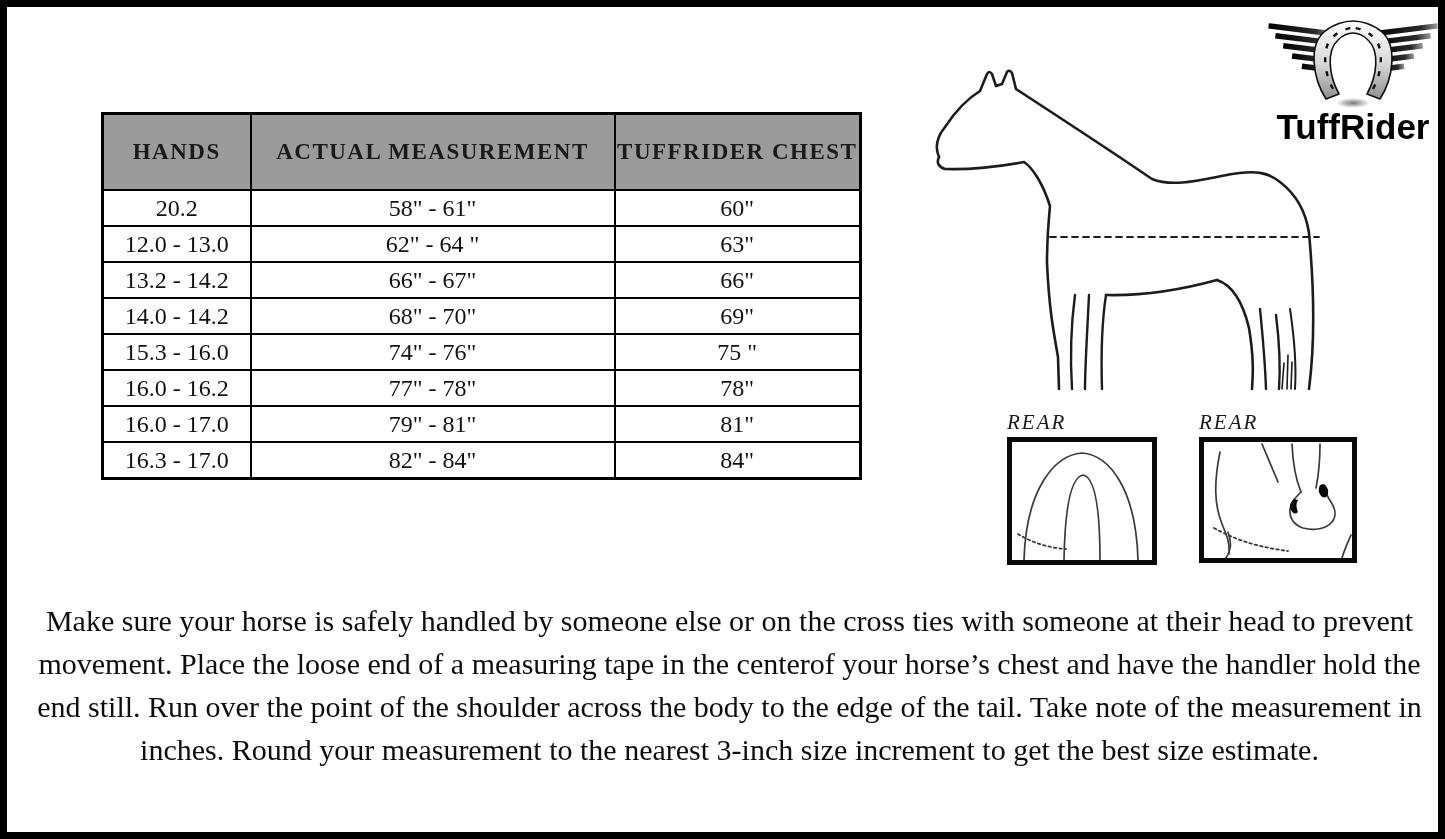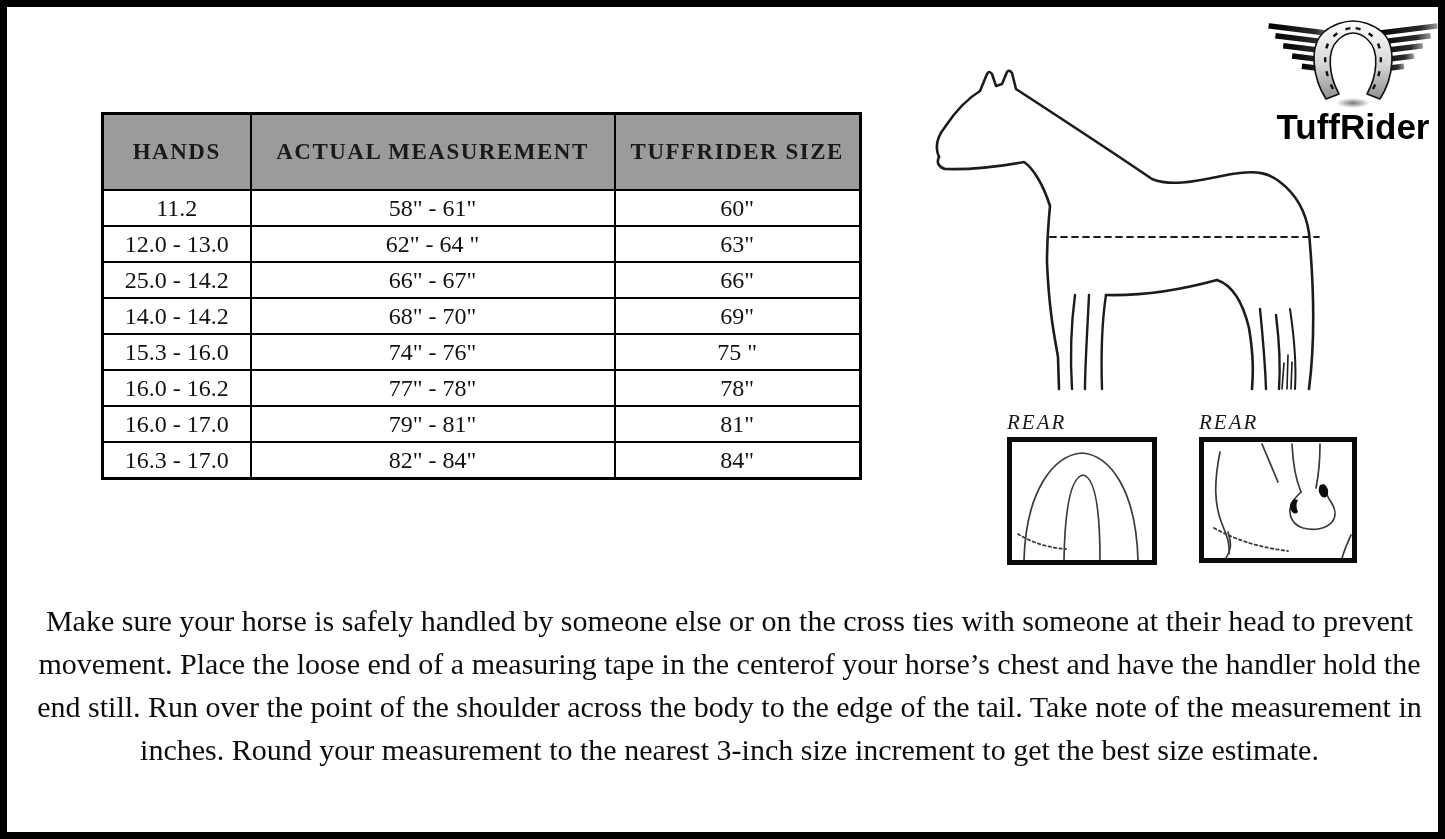--- a/index.html
+++ b/index.html
@@ -89,36 +89,36 @@
   <table class="size-table">
     <colgroup>
         <col class="c1">
         <col class="c2">
         <col class="c3">
       </colgroup>
     <thead>
       <tr>
         <th>HANDS</th>
         <th>ACTUAL MEASUREMENT</th>
-        <th>TUFFRIDER SIZE</th>
+        <th>TUFFRIDER CHEST</th>
       </tr>
     </thead>
     <tbody>
         <tr>
-          <td>11.2</td>
+          <td>20.2</td>
           <td>58" - 61"</td>
           <td>60"</td>
         </tr>
         <tr>
           <td>12.0 - 13.0</td>
           <td>62" - 64 "</td>
           <td>63"</td>
         </tr>
         <tr>
-          <td>25.0 - 14.2</td>
+          <td>13.2 - 14.2</td>
           <td>66" - 67"</td>
           <td>66"</td>
         </tr>
         <tr>
           <td>14.0 - 14.2</td>
           <td>68" - 70"</td>
           <td>69"</td>
         </tr>
         <tr>
           <td>15.3 - 16.0</td>

